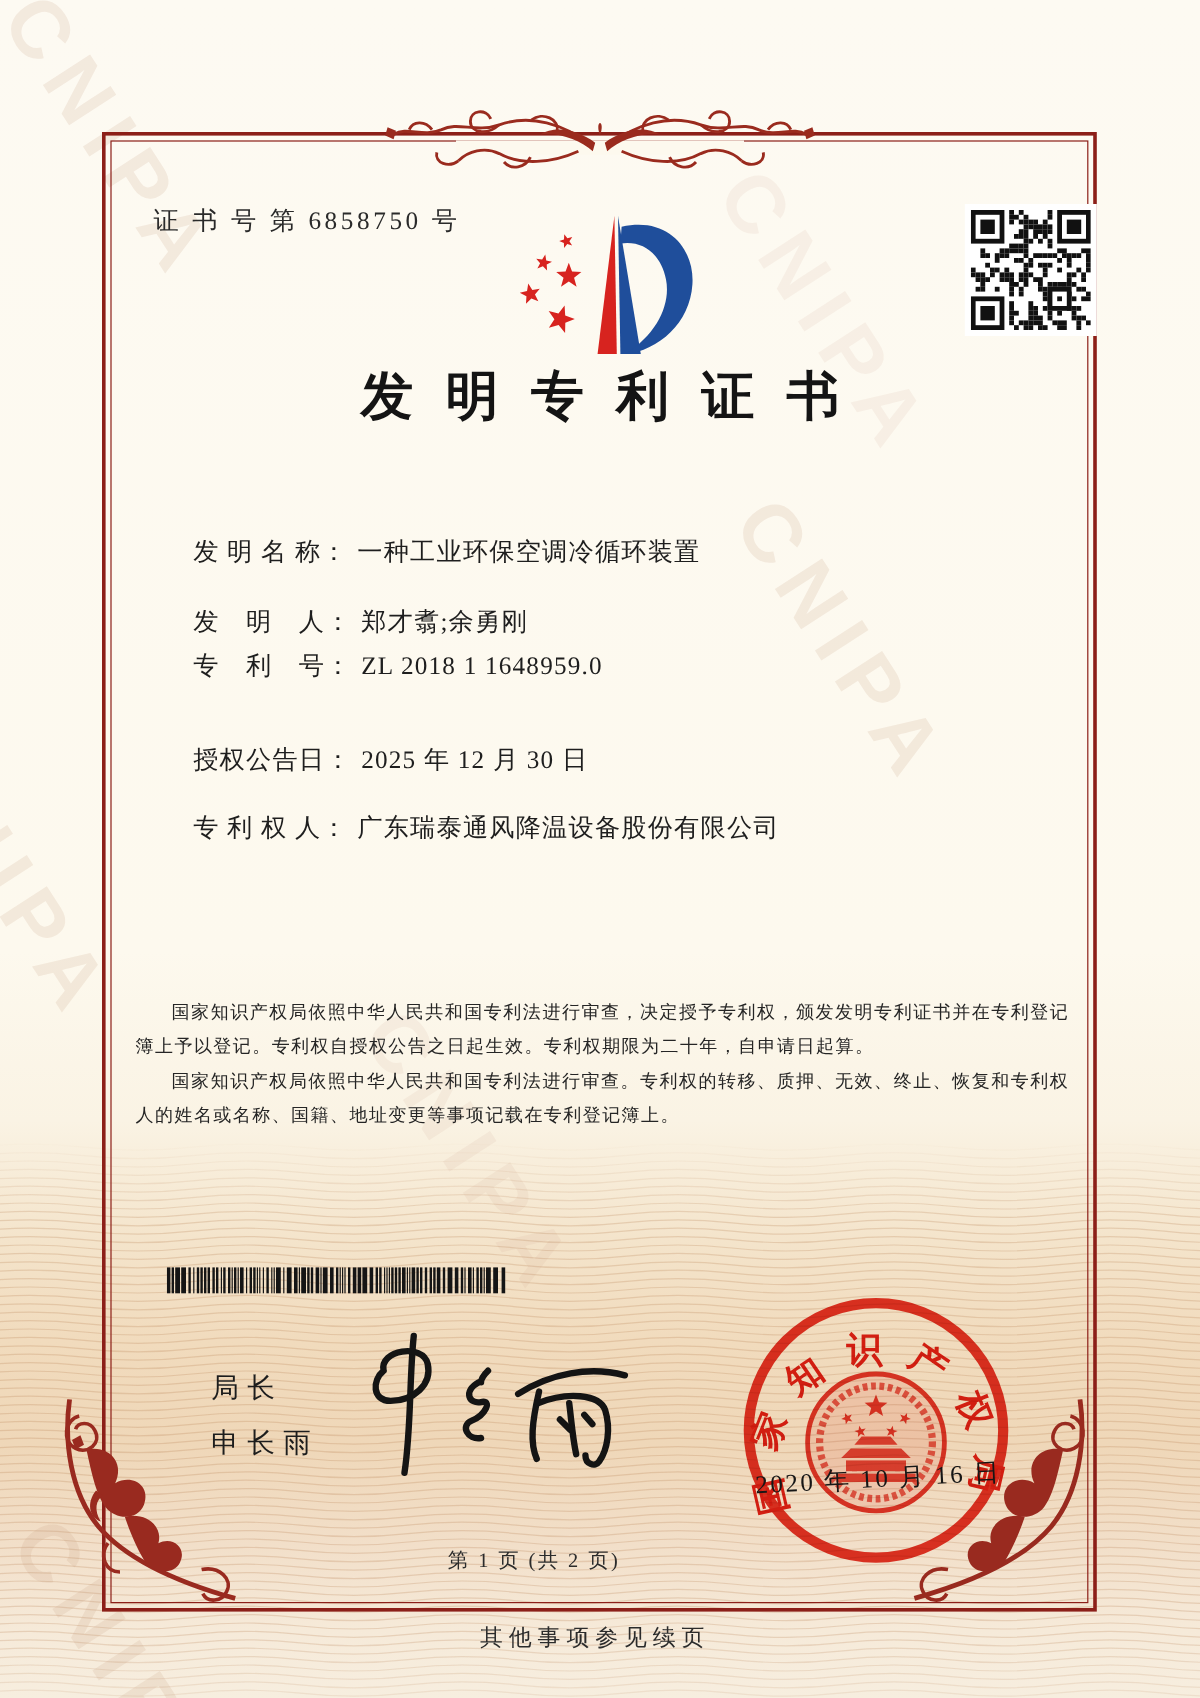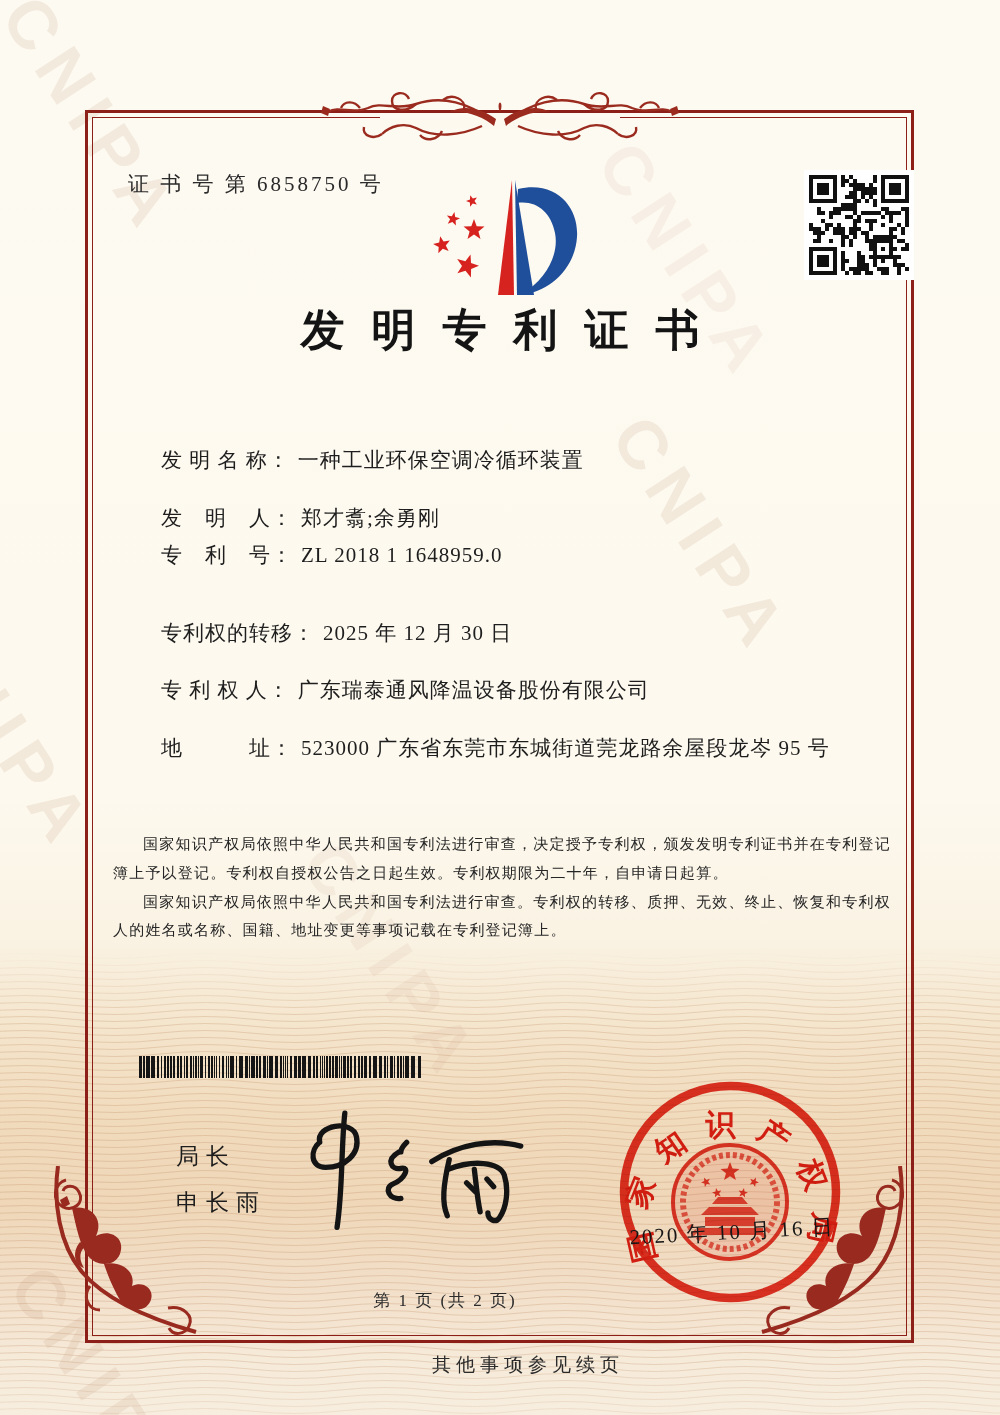--- a/index.html
+++ b/index.html
@@ -30,21 +30,21 @@
     font-size:15px;line-height:1.92;letter-spacing:1.2px;text-align:justify;color:#252525;}
   .body-text p{margin:0;text-indent:2em;}
   .barcode{position:absolute;left:139px;top:1056px;z-index:4;}
   .director{position:absolute;left:140px;z-index:4;font-size:23px;letter-spacing:7px;color:#1d1d1d;margin-left:36px;}
   .sig{position:absolute;left:252px;top:1092px;z-index:5;}
   .seal{position:absolute;left:612px;top:1074px;z-index:6;mix-blend-mode:multiply;}
   .seal-date{position:absolute;left:618px;top:1218px;width:228px;text-align:center;z-index:7;
     font-size:21px;letter-spacing:2px;color:#161616;transform:rotate(-3deg);}
   .page-num{position:absolute;left:-55px;top:1289px;width:1000px;text-align:center;
     font-size:17px;letter-spacing:2px;color:#2b2b2b;z-index:4;}
-  .note{position:absolute;left:400px;top:1352px;font-size:19px;letter-spacing:5px;color:#2b2b2b;z-index:4;margin-left:32px;}
+  .note{position:absolute;left:400px;top:1352px;font-size:19px;letter-spacing:5px;color:#2b2b2b;z-index:4;}
 </style>
 </head>
 <body>
 
 <div class="page">
 
   <div class="waves">
     <svg id="waves" width="1000" height="465">
         <path d="M-20 6 q45 -5 90 0 t 90 0 t 90 0 t 90 0 t 90 0 t 90 0 t 90 0 t 90 0 t 90 0 t 90 0 t 90 0 t 90 0 t 90 0" fill="none" stroke="rgba(178,120,74,0.24)" stroke-width="1"></path>
         <path d="M-20 13 q45 -5 90 0 t 90 0 t 90 0 t 90 0 t 90 0 t 90 0 t 90 0 t 90 0 t 90 0 t 90 0 t 90 0 t 90 0 t 90 0" fill="none" stroke="rgba(178,120,74,0.24)" stroke-width="1"></path>
@@ -410,27 +410,24 @@
   <div class="field" style="top:421px">
     <span class="lab">发 明 名 称：</span><span class="val">一种工业环保空调冷循环装置</span>
   </div>
   <div class="field" style="top:479px">
     <span class="lab">发　明　人：</span><span class="val">郑才翥;余勇刚</span>
   </div>
   <div class="field" style="top:516px">
     <span class="lab">专　利　号：</span><span class="val">ZL 2018 1 1648959.0</span>
   </div>
   <div class="field" style="top:594px">
-    <span class="lab">专利权的转移：</span><span class="val">2025 年 12 月 30 日</span>
+    <span class="lab">授权公告日：</span><span class="val">2025 年 12 月 30 日</span>
   </div>
   <div class="field" style="top:651px">
     <span class="lab">专 利 权 人：</span><span class="val">广东瑞泰通风降温设备股份有限公司</span>
-  </div>
-  <div class="field" style="top:709px">
-    <span class="lab">地　　　址：</span><span class="val">523000 广东省东莞市东城街道莞龙路余屋段龙岑 95 号</span>
   </div>
 
   <div class="body-text">
     <p>国家知识产权局依照中华人民共和国专利法进行审查，决定授予专利权，颁发发明专利证书并在专利登记簿上予以登记。专利权自授权公告之日起生效。专利权期限为二十年，自申请日起算。</p>
     <p>国家知识产权局依照中华人民共和国专利法进行审查。专利权的转移、质押、无效、终止、恢复和专利权人的姓名或名称、国籍、地址变更等事项记载在专利登记簿上。</p>
   </div>
 
   <svg class="barcode" id="barcode" width="284" height="22" viewBox="0 0 284 22">
       <rect x="0" y="0" width="3" height="22" fill="#151515"></rect>
       <rect x="4" y="0" width="2" height="22" fill="#151515"></rect>

